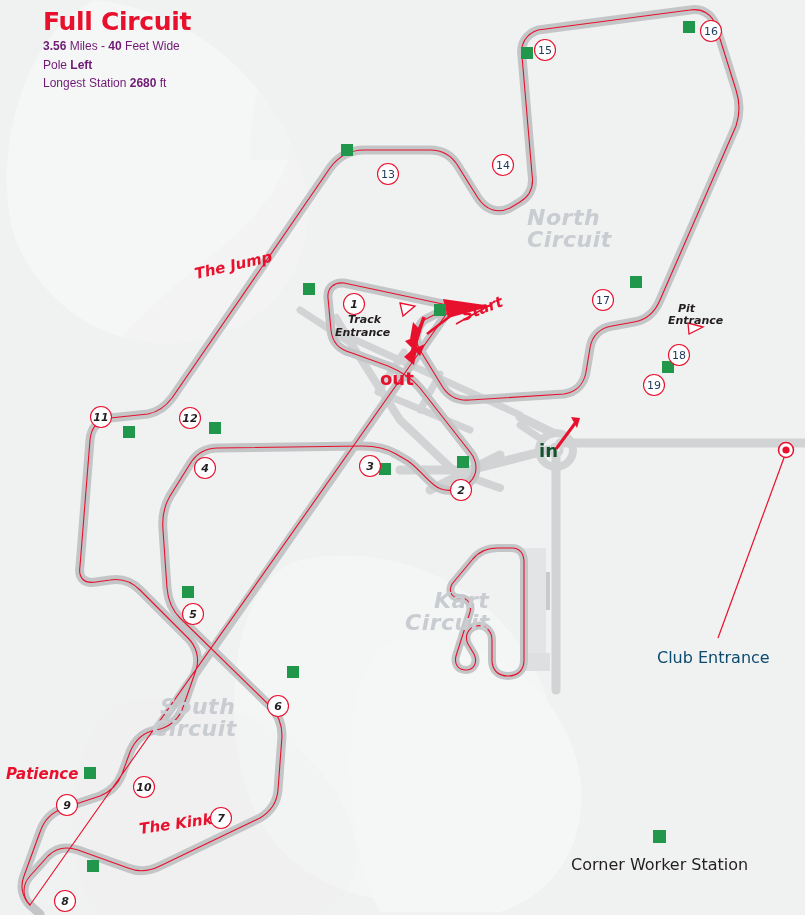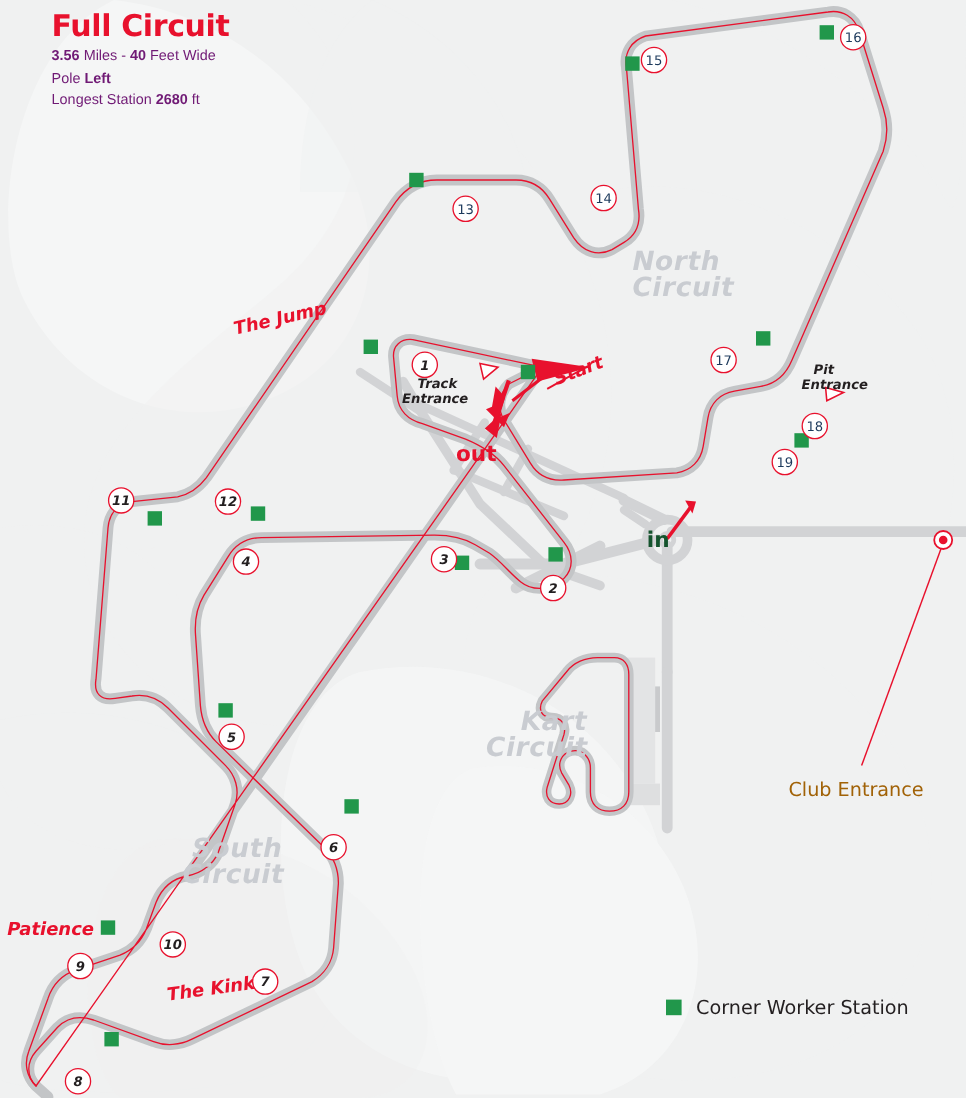--- a/index.html
+++ b/index.html
@@ -52,46 +52,47 @@
     color: #701a75;
     line-height: 1.38;
     margin: 2px 0 0 0;
     white-space: nowrap;
   }
   .title-sub b { font-weight: bold; }
 
   
   .legend {
     position: absolute;
-    left: 555px;
+    left: 571px;
     top: 830px;
     display: flex;
     align-items: center;
     gap: 12px;
+    flex-direction: column;
   }
   .legend-swatch {
     width: 13px;
     height: 13px;
     background: #21974b;
     display: block;
   }
   .legend-label {
     font-family: "DejaVu Sans", sans-serif;
     font-size: 16px;
     color: #231f20;
   }
 
   
   .club-entrance-label {
     position: absolute;
     left: 657px;
     top: 648px;
     font-family: "DejaVu Sans", sans-serif;
     font-size: 16px;
-    color: #a16207;
+    color: #0c4a6e;
     white-space: nowrap;
   }
 
   
   .t-sector {
     font-family: "DejaVu Sans", sans-serif;
     font-weight: bold;
     font-style: italic;
     font-size: 22px;
     fill: #c9ccd1;

